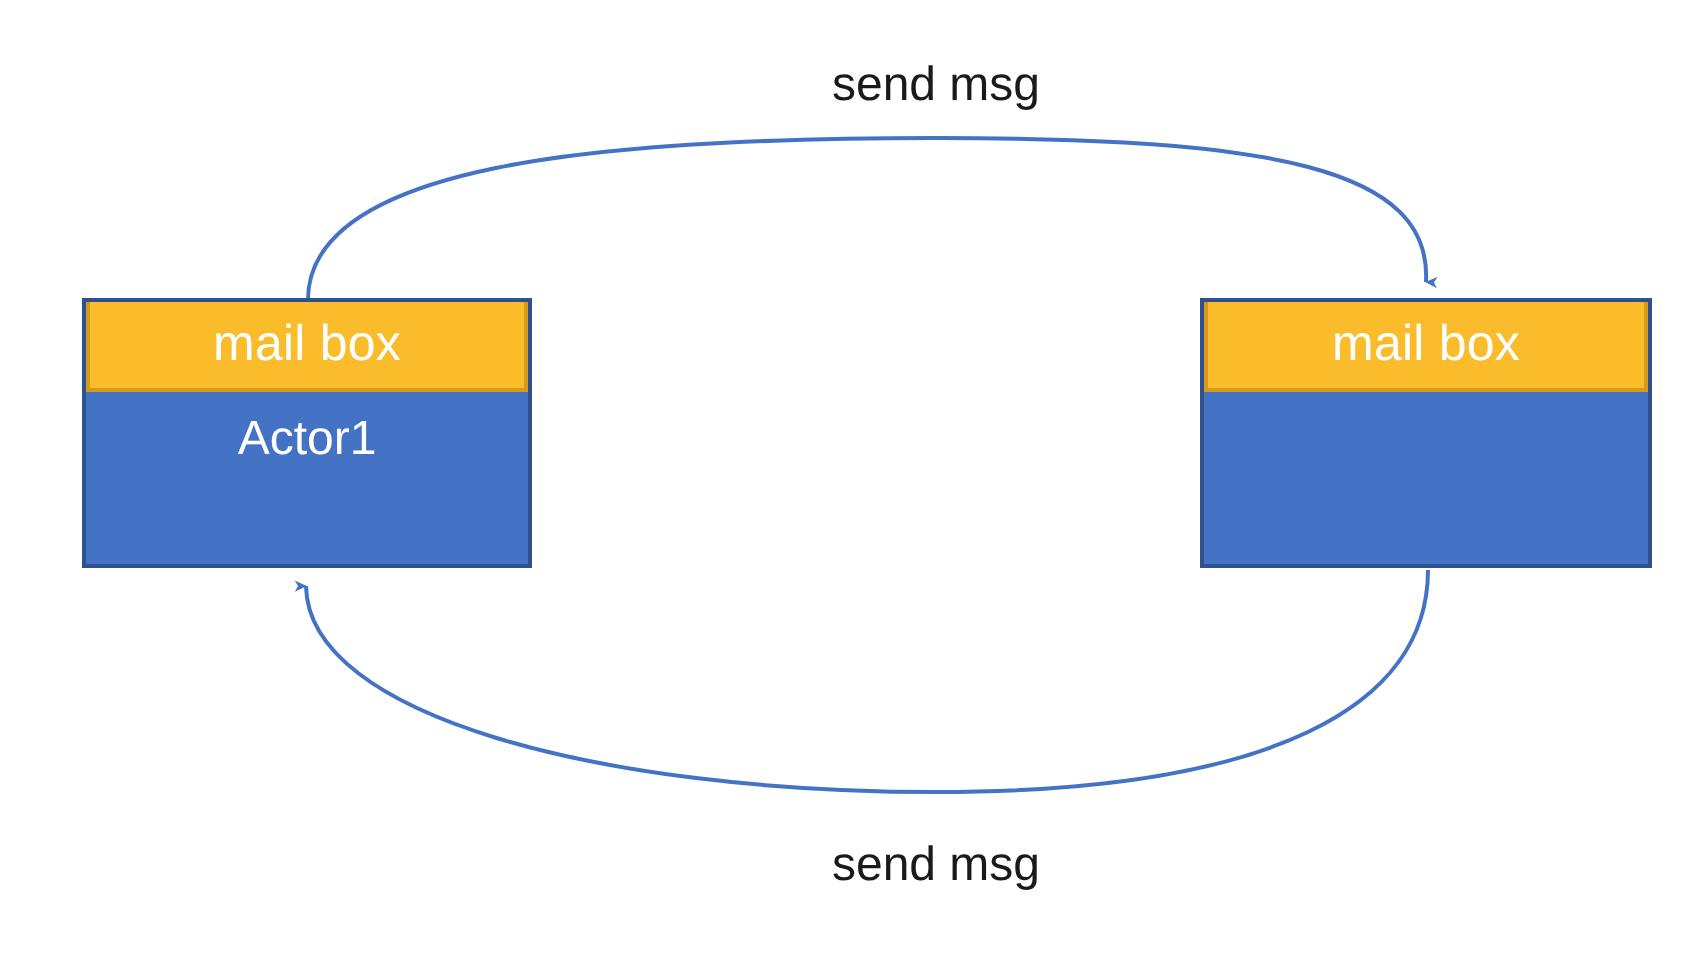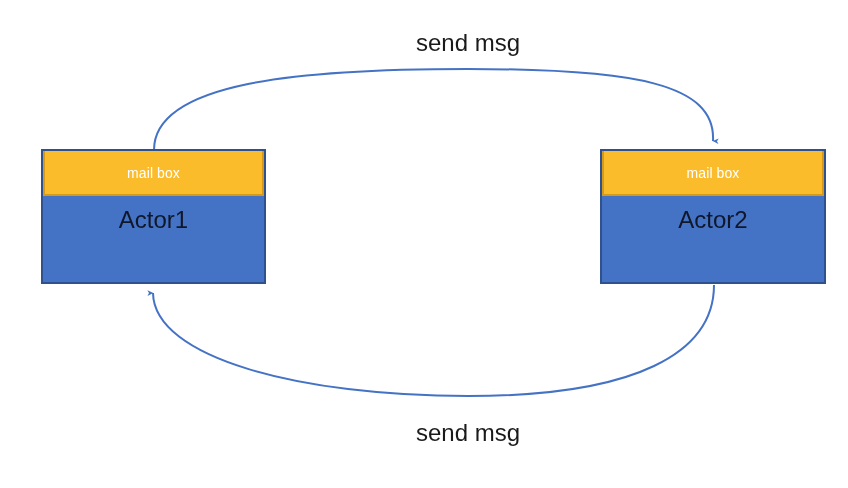--- a/index.html
+++ b/index.html
@@ -42,30 +42,30 @@
     box-sizing: border-box;
     background: #fbbc2c;
     border-bottom: 2px solid #d69a1a;
     border-left: 2px solid #d69a1a;
     border-right: 2px solid #d69a1a;
     height: 45px;
     display: flex;
     align-items: center;
     justify-content: center;
     color: #ffffff;
-    font-size: 14px;
+    font-size: 25px;
     line-height: 1;
     letter-spacing: 0.1px;
   }
   .actor-body {
     flex: 1 1 auto;
     display: flex;
     align-items: flex-start;
     justify-content: center;
-    color: #0f172a;
+    color: #ffffff;
     font-size: 24px;
     line-height: 1;
     padding-top: 12px;
     box-sizing: border-box;
   }
   #actor-box-left  { left: 41px;  top: 149px; width: 225px; height: 135px; }
   #actor-box-right { left: 600px; top: 149px; width: 226px; height: 135px; }
 
   
   .edge-label {
@@ -106,22 +106,19 @@
     </div>
     <div class="actor-body">
       <span>Actor1</span>
     </div>
   </div>
 
   <div class="actor-box" id="actor-box-right">
     <div class="mailbox-band">
       <span>mail box</span>
     </div>
-    <div class="actor-body">
-      <span>Actor2</span>
-    </div>
   </div>
 
   <div class="edge-label" id="edge-label-top">send msg</div>
 
   <div class="edge-label" id="edge-label-bottom">send msg</div>
 
 </div>
 
 </body></html>

